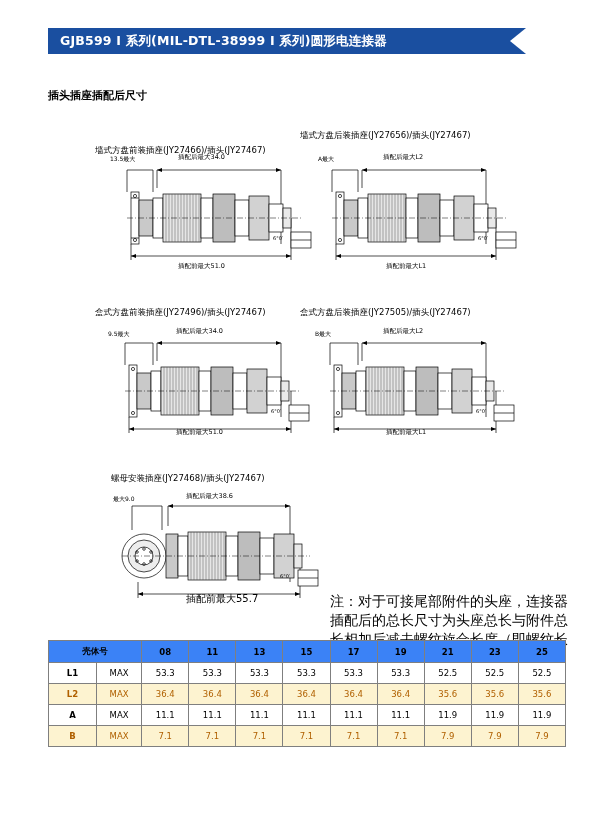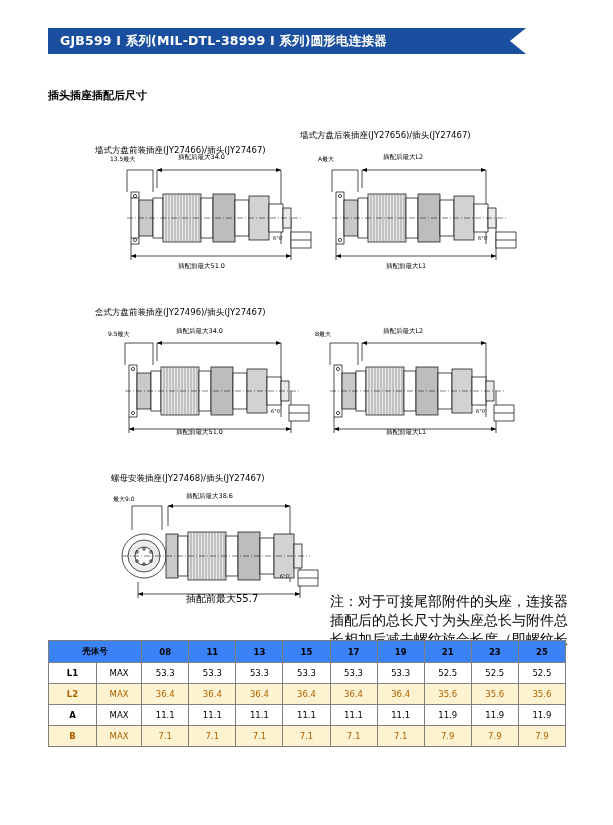--- a/index.html
+++ b/index.html
@@ -89,20 +89,21 @@
   </div>
 
   <div class="section-title">插头插座插配后尺寸</div>
 
   <div class="cap" style="left:95px;top:130px;margin-top:15px;">墙式方盘前装插座(JY27466)/插头(JY27467)</div>
 
   <div class="cap" style="left:300px;top:130px;">墙式方盘后装插座(JY27656)/插头(JY27467)</div>
 
   <div class="cap" style="left:95px;top:307px;">盒式方盘前装插座(JY27496)/插头(JY27467)</div>
 
+  <div class="cap" style="left:300px;top:307px;">盒式方盘后装插座(JY27505)/插头(JY27467)</div>
 
   <div class="cap" style="left:111px;top:473px;">螺母安装插座(JY27468)/插头(JY27467)</div>
 
   <div class="draw" style="left:105px;top:148px;">
     <svg width="210" height="135" viewBox="0 0 210 135">
       <g stroke="#000" fill="none" stroke-width="0.7">
 
         <line x1="52" y1="22" x2="176" y2="22"></line>
         <path d="M52 22 l5 -2 v4 z" fill="#000" stroke="none"></path>
         <path d="M176 22 l-5 -2 v4 z" fill="#000" stroke="none"></path>

